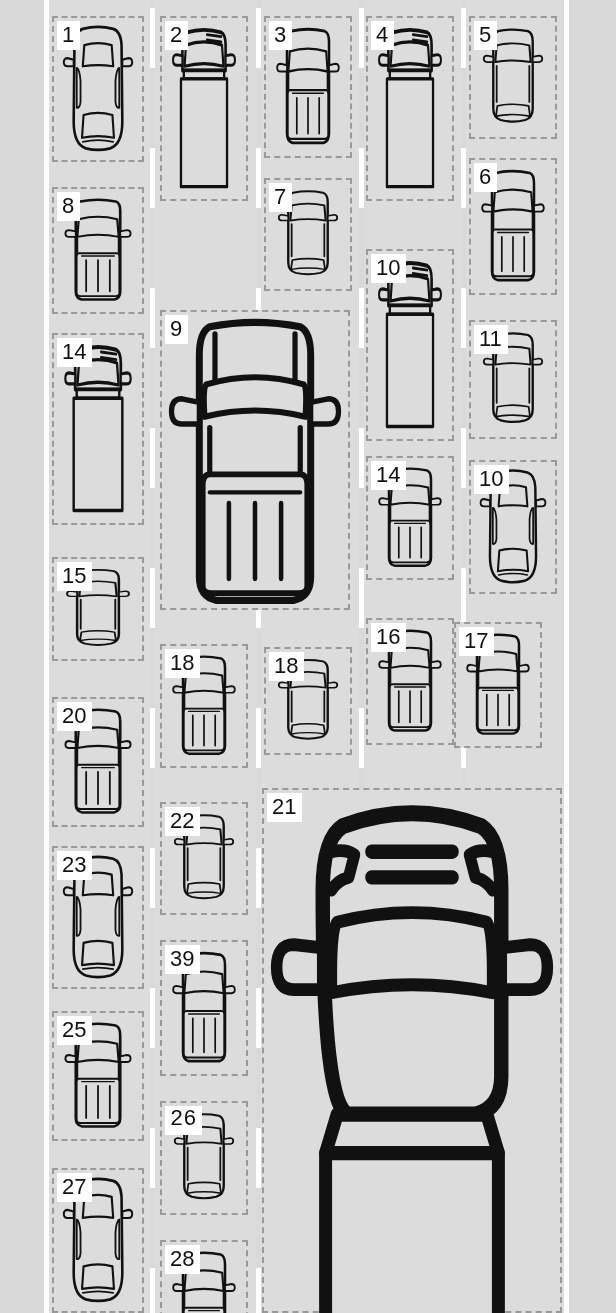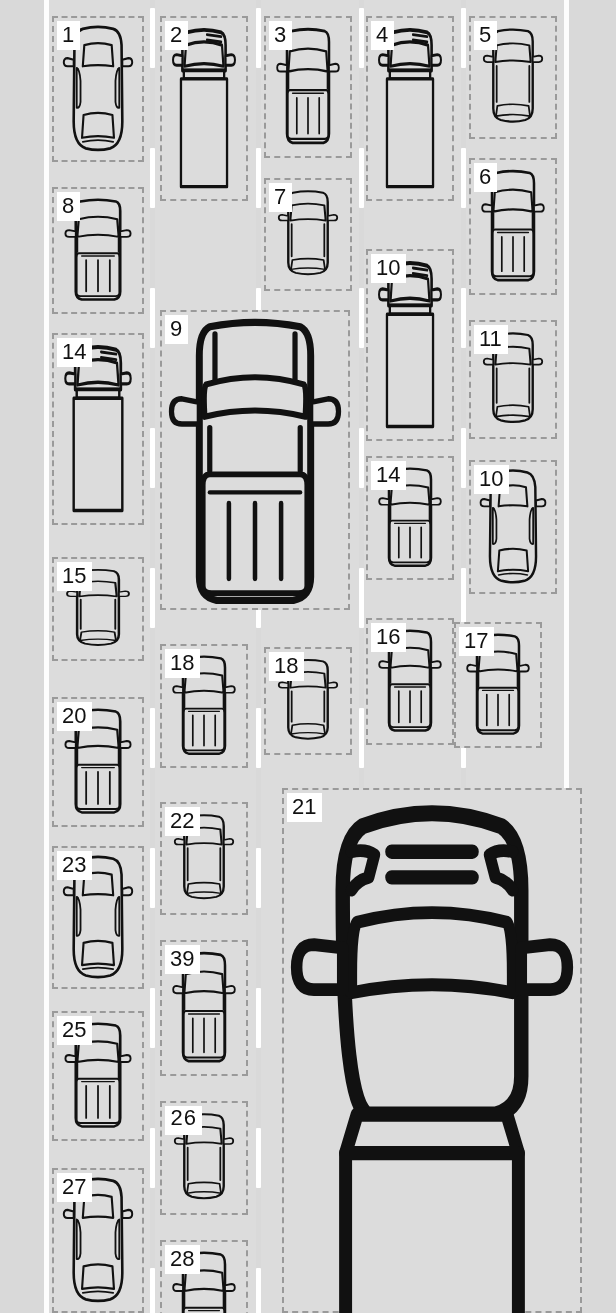--- a/index.html
+++ b/index.html
@@ -369,21 +369,21 @@
             <path class="body-fill" stroke-width="2.8" d="M24 84 L76 84 Q79 84 79 90 L79 142 Q79 147 74 147 L26 147 Q21 147 21 142 L21 90 Q21 84 24 84 Z"></path>
             <path class="ln" stroke-width="2.4" d="M34 94 L34 140 M50 94 L50 140 M66 94 L66 140"></path>
             <path class="ln" stroke-width="2.6" d="M22 62 L22 82 M78 62 L78 82"></path>
             <path class="body-fill" stroke-width="2.6" d="M20 52 L11 50 Q6 50 6 55 Q6 60 11 60 L20 60 Z"></path>
             <path class="body-fill" stroke-width="2.6" d="M80 52 L89 50 Q94 50 94 55 Q94 60 89 60 L80 60 Z"></path>
             <path class="ln" stroke-width="2" d="M28 88 L72 88"></path>
           </svg>
         </div>
         <div class="slot-label">20</div>
       </div>
-      <div class="slot" style="left: 262px; top: 788px; width: 300px; height: 525px; margin-left: 20px;">
+      <div class="slot" style="left: 262px; top: 788px; width: 300px; height: 525px;">
         <div class="veh" style="left: 4px; top: 4px; width: 288px; height: 513px;">
           <svg viewBox="0 0 100 160" preserveAspectRatio="none">
             <path class="body-fill" stroke-width="5" d="M26 10 Q50 2 74 10 Q81 14 81 30 L81 88 Q81 98 72 100 L28 100 Q19 98 19 30 Q19 14 26 10 Z"></path>
             <path class="ln" stroke-width="4.5" d="M36 18 L64 18 M36 26 L64 26"></path>
             <path class="ln" stroke-width="4" d="M22 18 Q27 17 30 19 L28 26 Q24 27 22 30"></path>
             <path class="ln" stroke-width="4" d="M78 18 Q73 17 70 19 L72 26 Q76 27 78 30"></path>
             <path class="body-fill" stroke-width="4" d="M24 40 Q50 34 76 40 Q78 42 78 56 L78 62 Q50 57 22 62 L22 56 Q22 42 24 40 Z"></path>
             <path class="body-fill" stroke-width="4" d="M19 48 L9 47 Q3 47 3 54 Q3 61 9 61 L19 61 Z"></path>
             <path class="body-fill" stroke-width="4" d="M81 48 L91 47 Q97 47 97 54 Q97 61 91 61 L81 61 Z"></path>
             <path class="body-fill" stroke-width="4.5" d="M24 100 L76 100 L80 112 L20 112 Z"></path>

